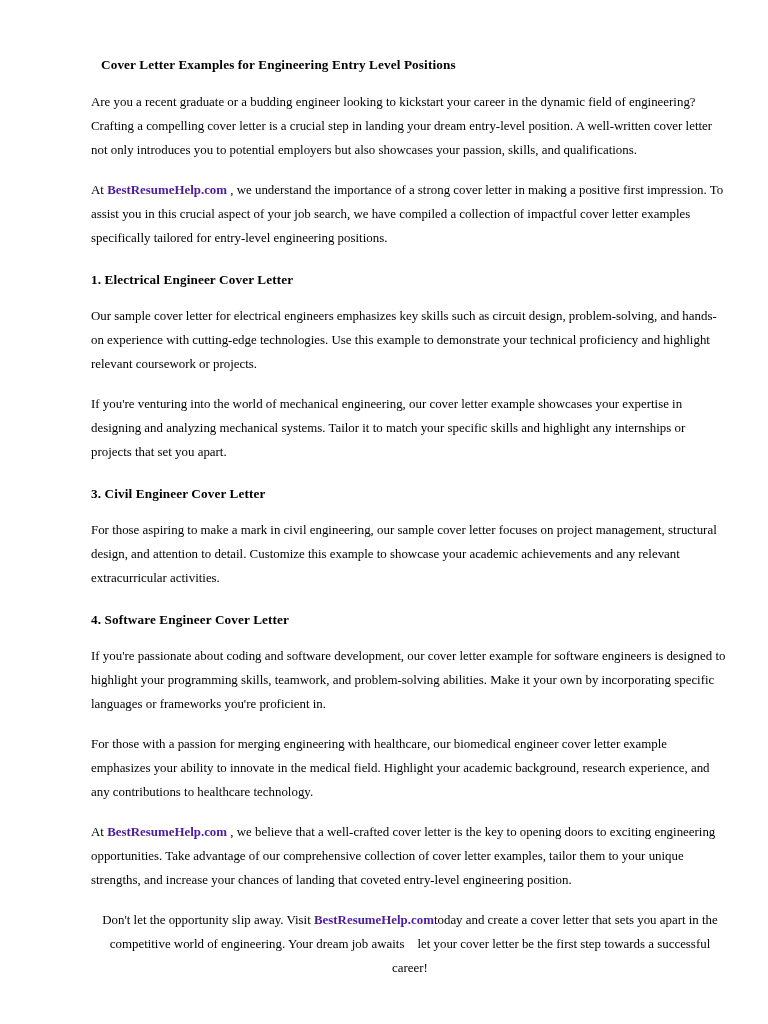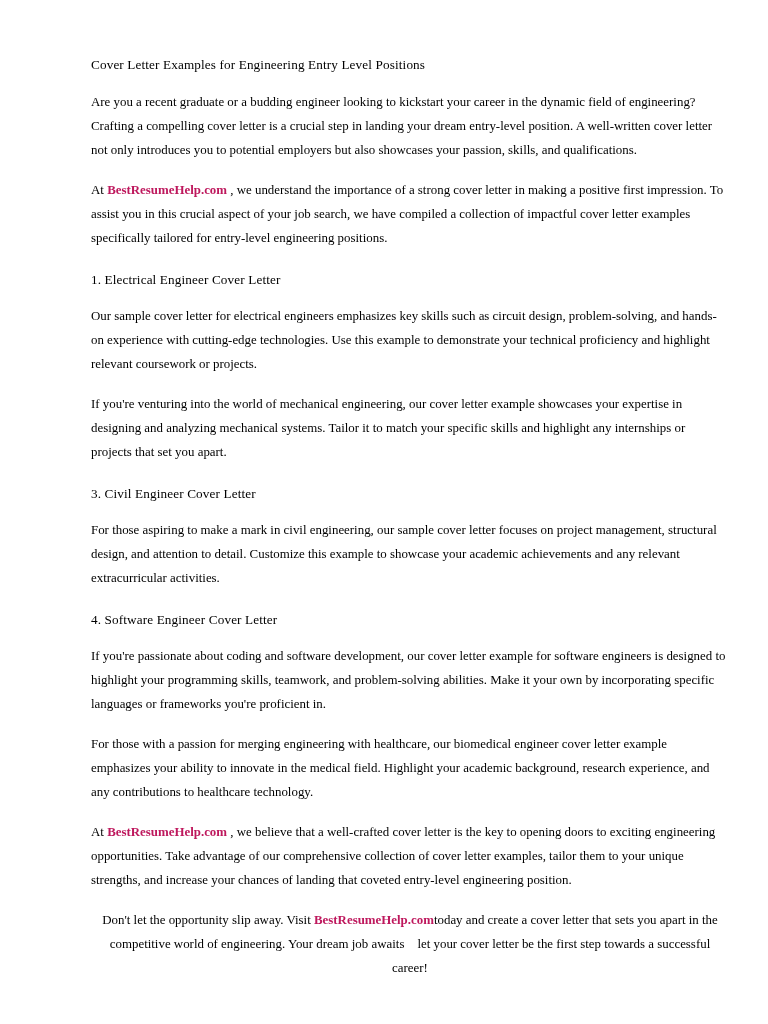--- a/index.html
+++ b/index.html
@@ -27,49 +27,49 @@
 
   .doc-body {
     position: absolute;
     left: 91px;
     top: 57px;
     width: 638px;
   }
 
   h1.doc-title {
     font-size: 13.2px;
-    font-weight: normal;
+    font-weight: bold;
     line-height: 16px;
-    margin: 0 0 17px 0;
+    margin: 0 0 17px 10px;
     letter-spacing: 0.01em;
   }
 
   h2.section-heading {
     font-size: 13.2px;
-    font-weight: normal;
+    font-weight: bold;
     line-height: 16px;
     margin: 22px 0 16px 0;
     letter-spacing: 0.01em;
   }
 
   p.para {
     font-size: 12.9px;
     line-height: 24px;
     margin: 0 0 16px 0;
     text-align: left;
     letter-spacing: 0.0em;
   }
 
   p.para.tight {
     margin-bottom: 16px;
     text-align: center;
   }
 
   .brand-link {
-    color: #be185d;
+    color: #4c1d95;
     font-weight: bold;
     text-decoration: none;
     cursor: pointer;
   }
 
   .gap-dash {
     display: inline-block;
     width: 13px;
   }
 </style>

